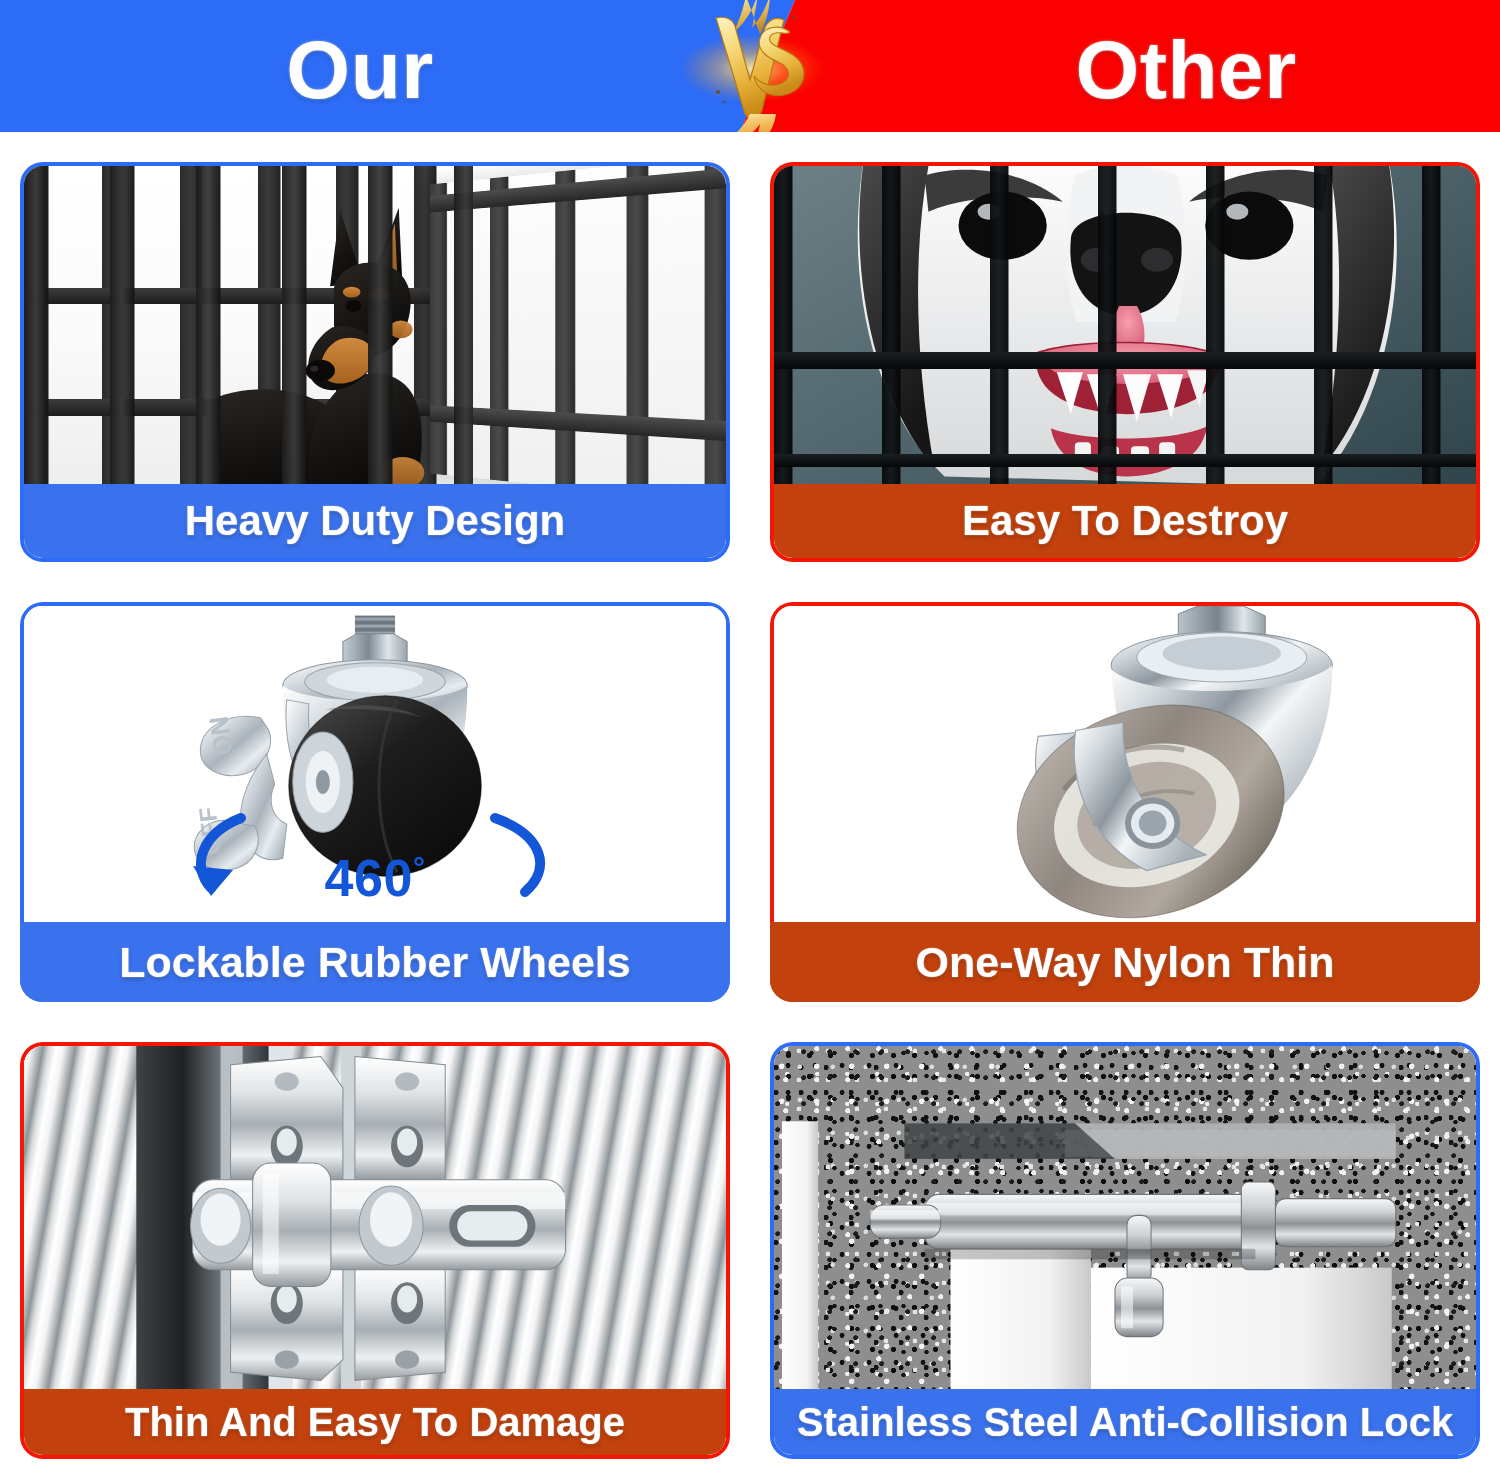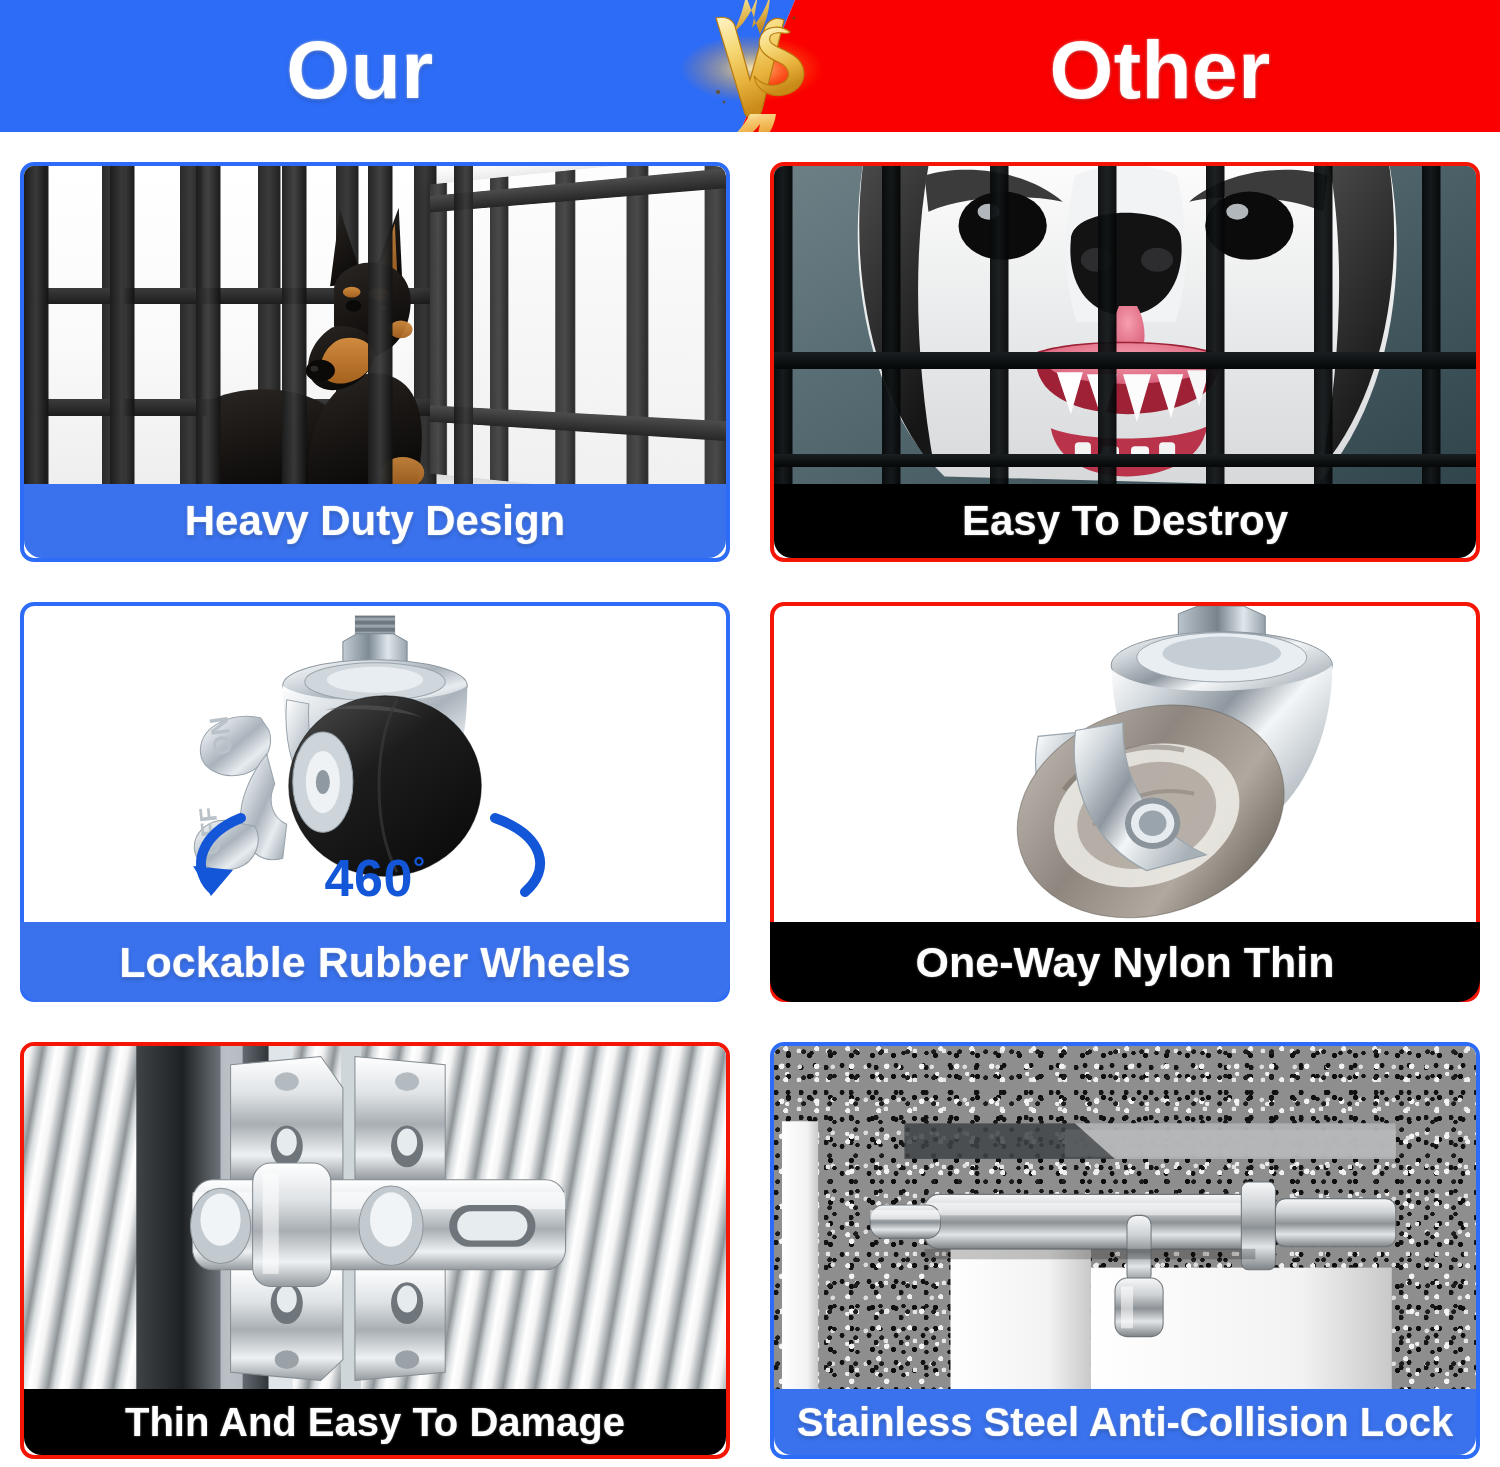--- a/index.html
+++ b/index.html
@@ -28,41 +28,41 @@
   }
   .hdr-label {
     position: absolute; top: 0; height: 140px;
     display: flex; align-items: center; justify-content: center;
     color: #ffffff;
     font-size: 82px; font-weight: 700; letter-spacing: 0.5px;
     text-shadow: 0 0 3px rgba(255,255,255,.55), 0 2px 5px rgba(0,0,0,.22);
     line-height: 1;
   }
   .hdr-our   { left: 120px;  width: 480px; }
-  .hdr-other { left: 900px;  width: 520px; }
+  .hdr-other { left: 926px;  width: 520px; }
 
   .vs-wrap {
     position: absolute; left: 672px; top: -12px; width: 160px; height: 170px;
     pointer-events: none;
   }
 
   
   .grid {
     position: absolute; left: 0; top: 132px;
     width: 1500px; height: 1335px;
     display: grid;
     grid-template-columns: 750px 750px;
     grid-template-rows: 440px 440px 455px;
   }
   .cell { position: relative; padding: 30px 20px 10px 20px; }
   .cell.r3 { padding-bottom: 8px; }
 
   .panel {
     position: relative; width: 100%; height: 100%;
-    border-radius: 14px;
+    border-radius: 23px;
     overflow: hidden;
     background: #fff;
   }
   .panel.blue { border: 4px solid #2D6CF6; }
   .panel.red  { border: 4px solid #F51505; }
 
   .media {
     position: absolute; left: 0; top: 0; right: 0;
     overflow: hidden;
   }
@@ -73,21 +73,21 @@
   
   .caption {
     position: absolute; left: 0; right: 0; bottom: 0;
     display: flex; align-items: center; justify-content: center;
     color: #fff; text-align: center;
     font-weight: 700; line-height: 1;
     text-shadow: 0 0 2px rgba(255,255,255,.5), 0 2px 4px rgba(0,0,0,.25);
     border-radius: 0 0 18px 18px;
   }
   .caption.blue { background: #3A72ED; }
-  .caption.red  { background: #000000; }
+  .caption.red  { background: #c2410c; }
   .cap-r1 { height: 74px; font-size: 42px; }
   .cap-r2 {
     height: 80px; font-size: 43px;
     left: -4px; right: -4px; bottom: -4px;
     border-radius: 0 0 22px 22px;
   }
   .cap-r3 { height: 66px; font-size: 40px; }
 
   
   .panel.r2 { overflow: visible; }

